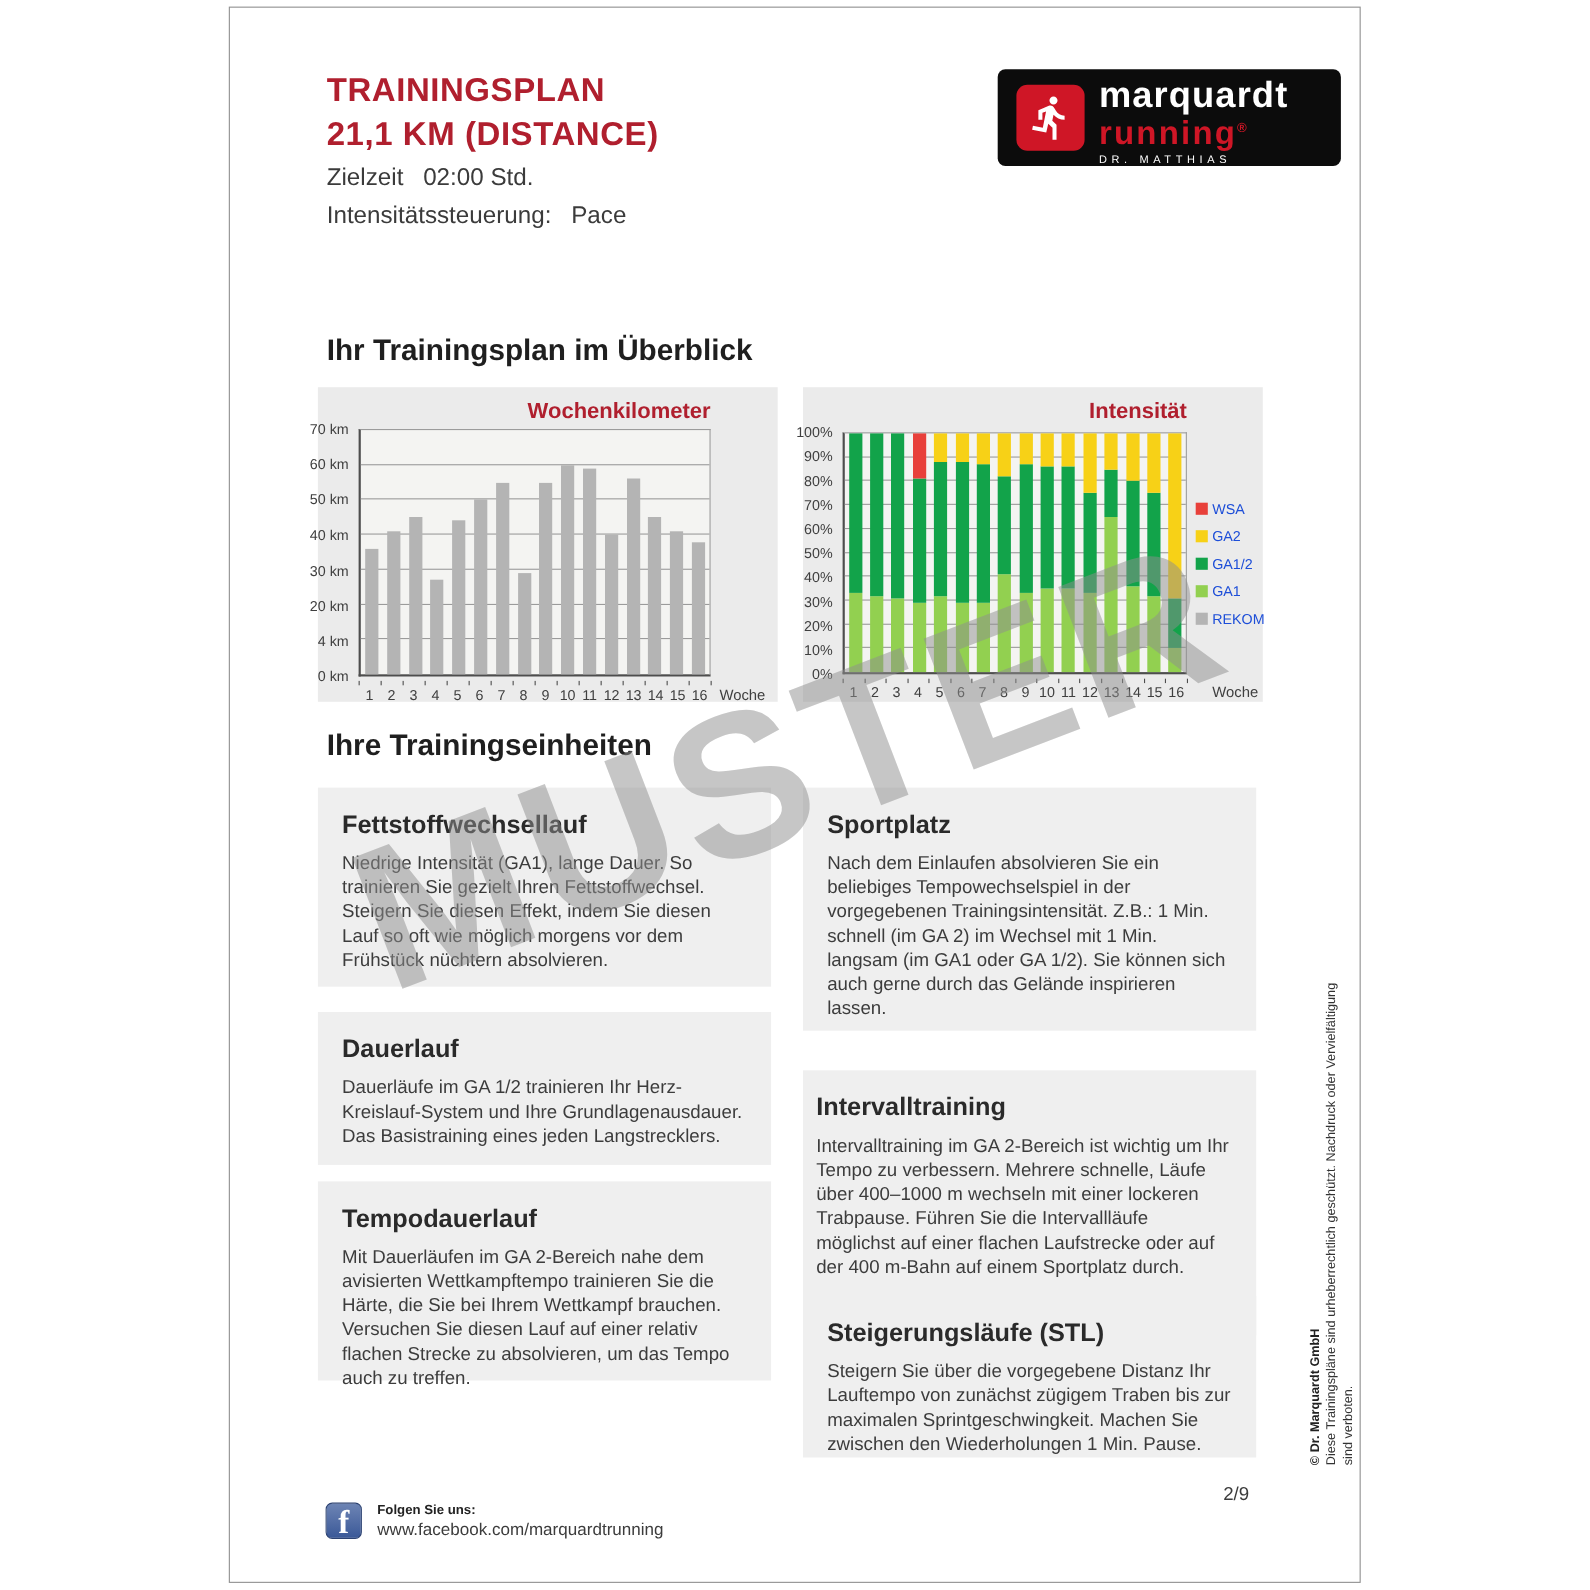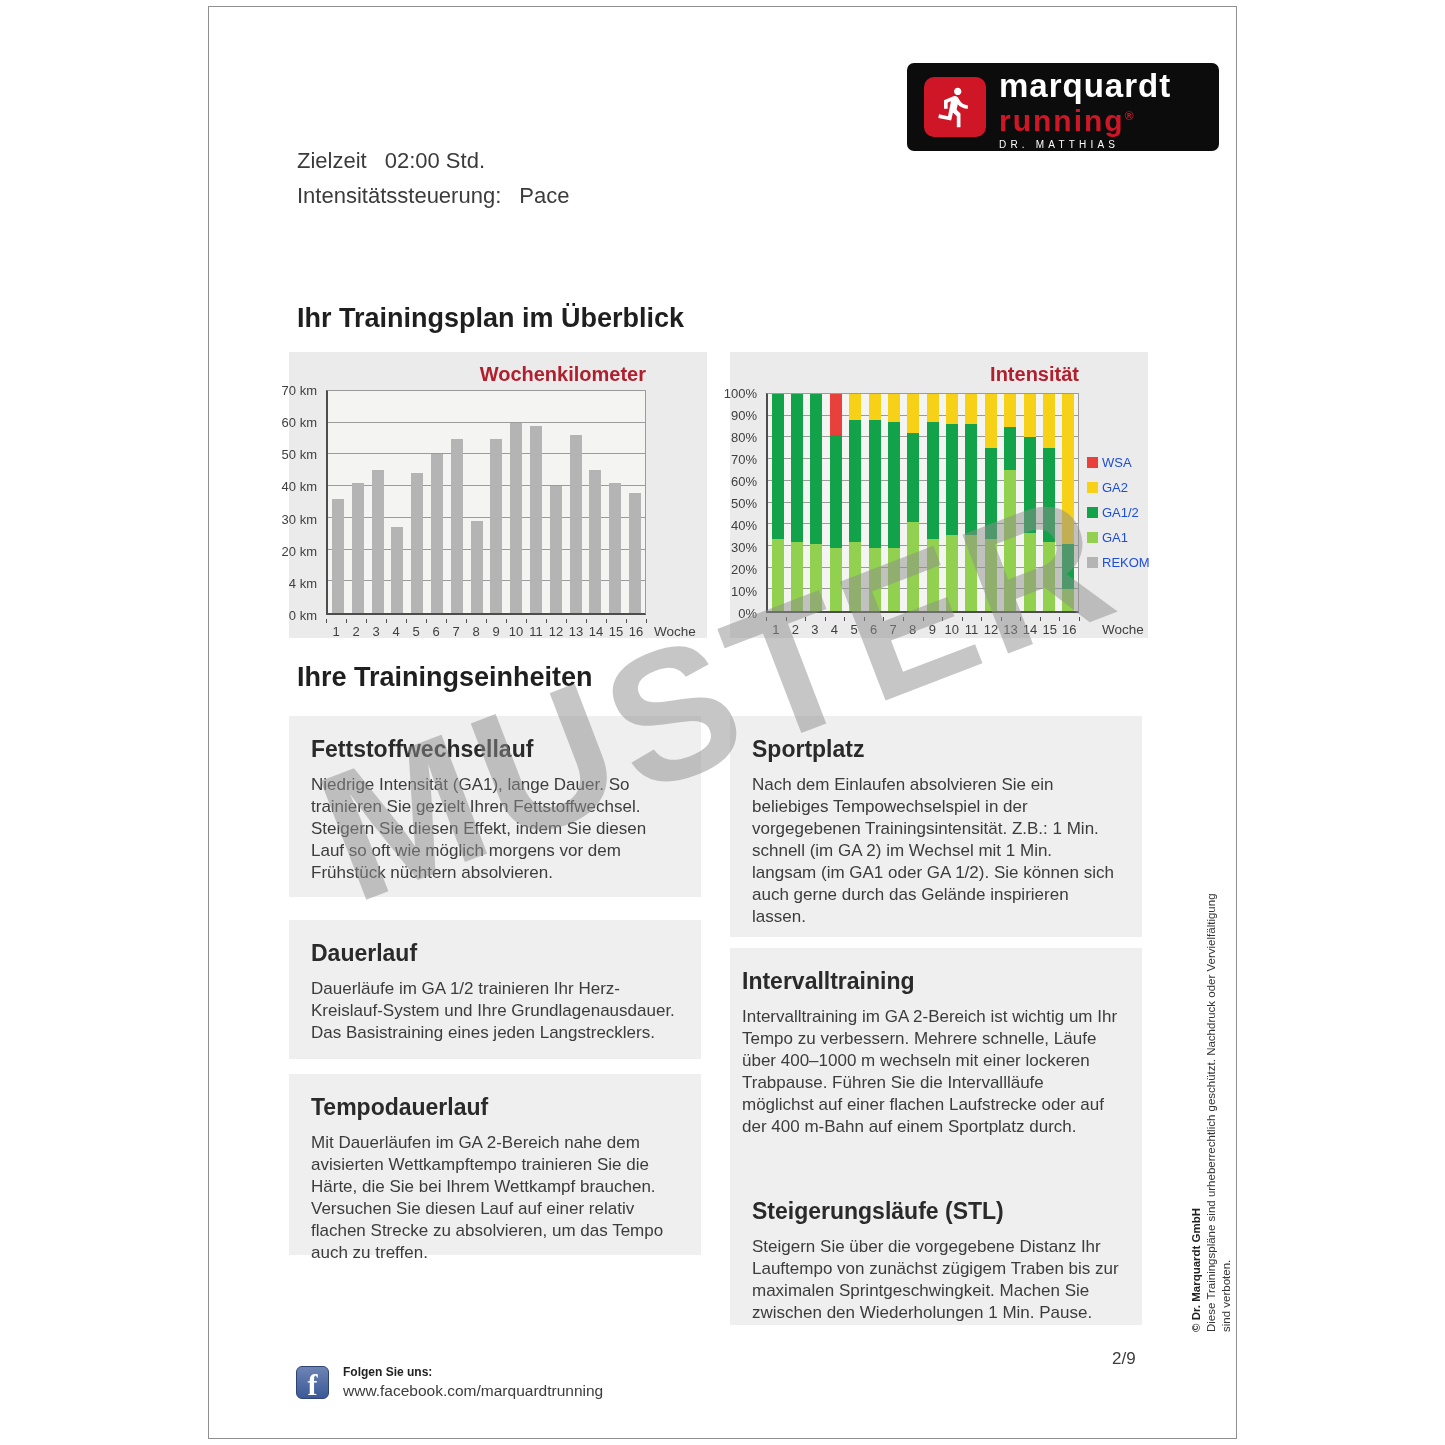--- a/index.html
+++ b/index.html
@@ -70,21 +70,21 @@
   
   .unit { position:absolute; width:412px; background:#efefef; padding:20px 22px; }
   .unit h3 { font-size:23px; font-weight:700; color:#2a2a2a; margin-bottom:11px; }
   .unit p  { font-size:17px; line-height:22px; color:#3c3c3c; }
   .col-l { left:80px; }
   .col-r { left:521px; }
   .u-fett   { top:709px;  height:181px; }
   .u-dauer  { top:913px;  height:139px; }
   .u-tempo  { top:1067px; height:181px; }
   .u-fahrt  { top:709px;  height:221px; }
-  .u-interv { top:941px;  height:241px;padding-left:12px; }
+  .u-interv { top:966px;  height:241px;padding-left:12px; }
   .u-steig  { top:1171px; height:147px; }
 
   
   .fb-icon { position:absolute; left:87px; top:1359px; width:33px; height:33px; border-radius:6px;
              background:linear-gradient(#6d84b4,#3b5998); border:1px solid #2d4373;
              display:flex; align-items:flex-end; justify-content:center; overflow:hidden; }
   .fb-icon span { color:#fff; font-family:"Liberation Serif", serif; font-weight:700; font-size:30px; line-height:26px; }
   .footer-text { position:absolute; left:134px; top:1358px; }
   .footer-text .l1 { font-size:12px; font-weight:700; color:#222; }
   .footer-text .l2 { font-size:15.5px; color:#3c3c3c; margin-top:3px; }
@@ -100,20 +100,24 @@
   .watermark { position:absolute; left:60px; top:597px; width:900px; text-align:center;
                font-size:185px; font-weight:700; letter-spacing:8px; line-height:185px;
                color:#8f8f8f; opacity:.5; transform:rotate(-21deg);
                z-index:60; pointer-events:none; }
 </style>
 </head>
 <body>
 
 <div class="page">
 
+  <div class="doc-title">
+    <div>TRAININGSPLAN</div>
+    <div>21,1 KM (DISTANCE)</div>
+  </div>
 
   <div class="doc-meta">
     <div class="row">
       <span class="lab">Zielzeit</span><span>02:00 Std.</span>
     </div>
     <div class="row">
       <span class="lab">Intensitätssteuerung:</span><span>Pace</span>
     </div>
   </div>
 

